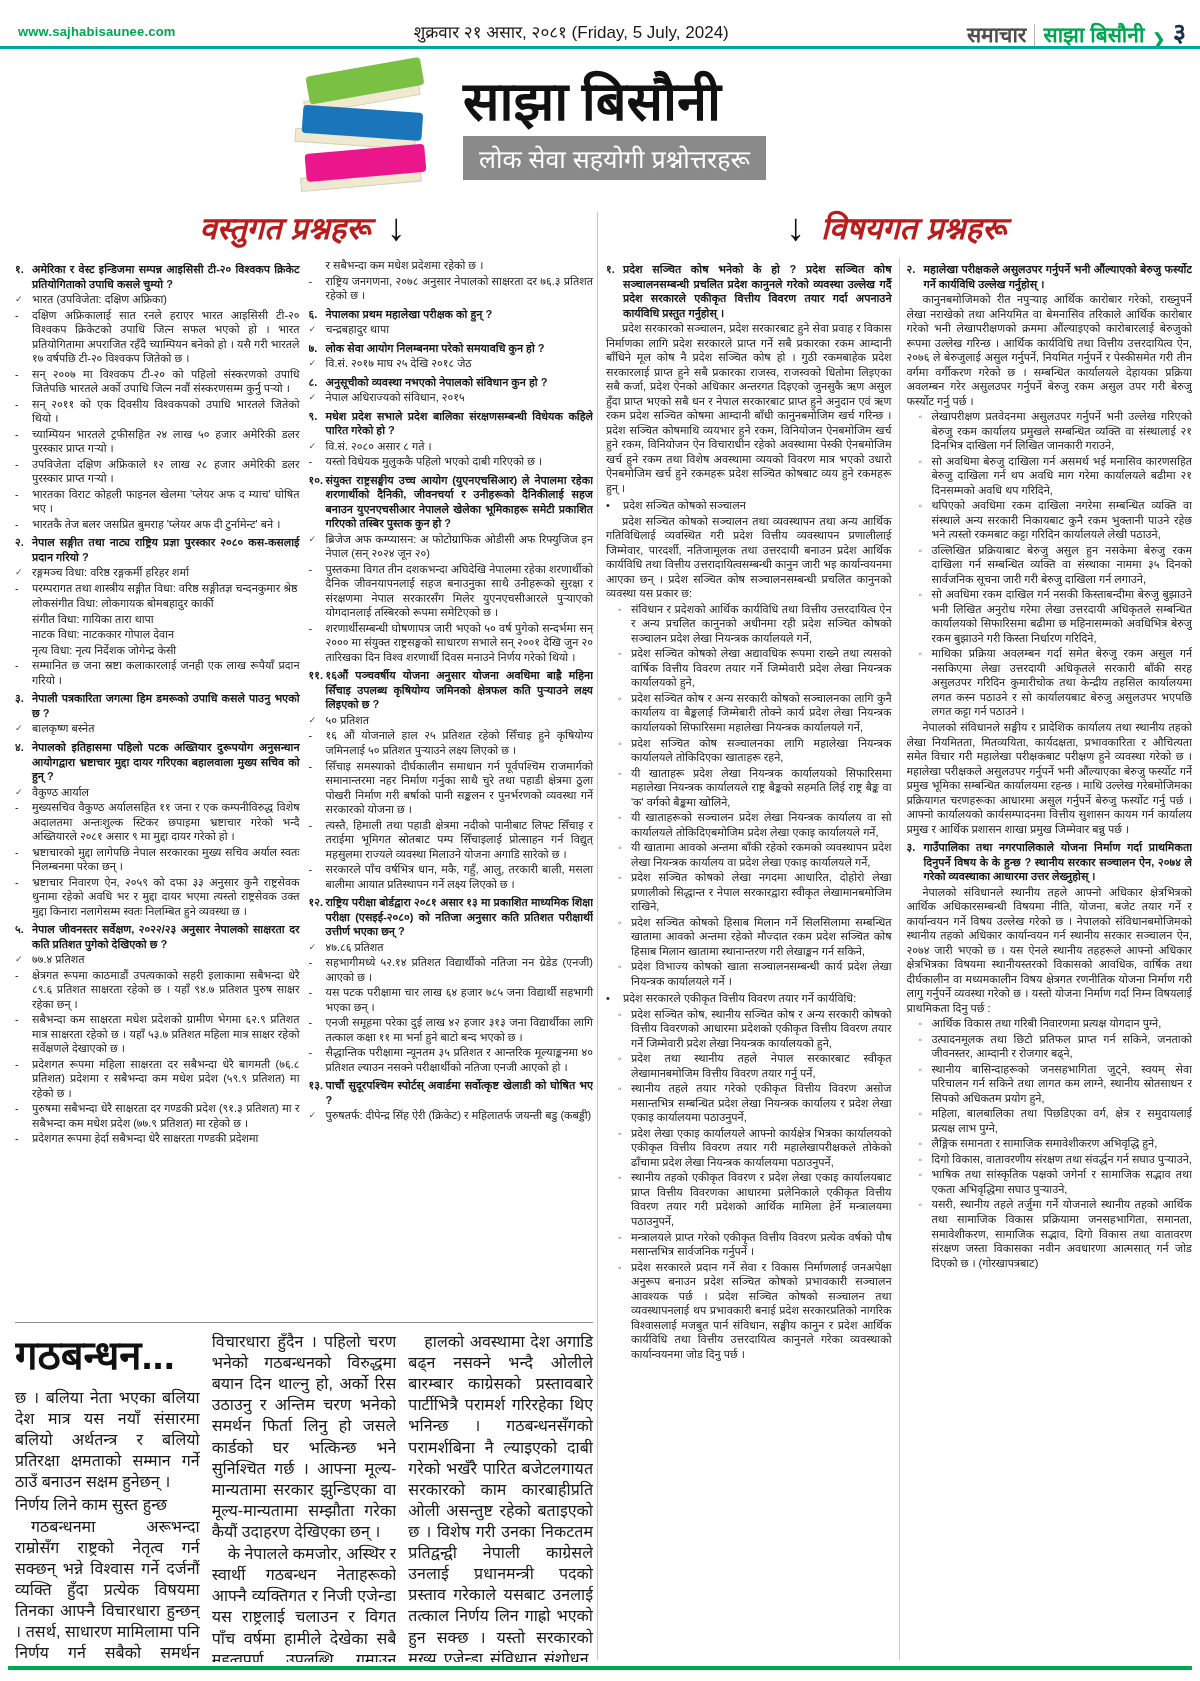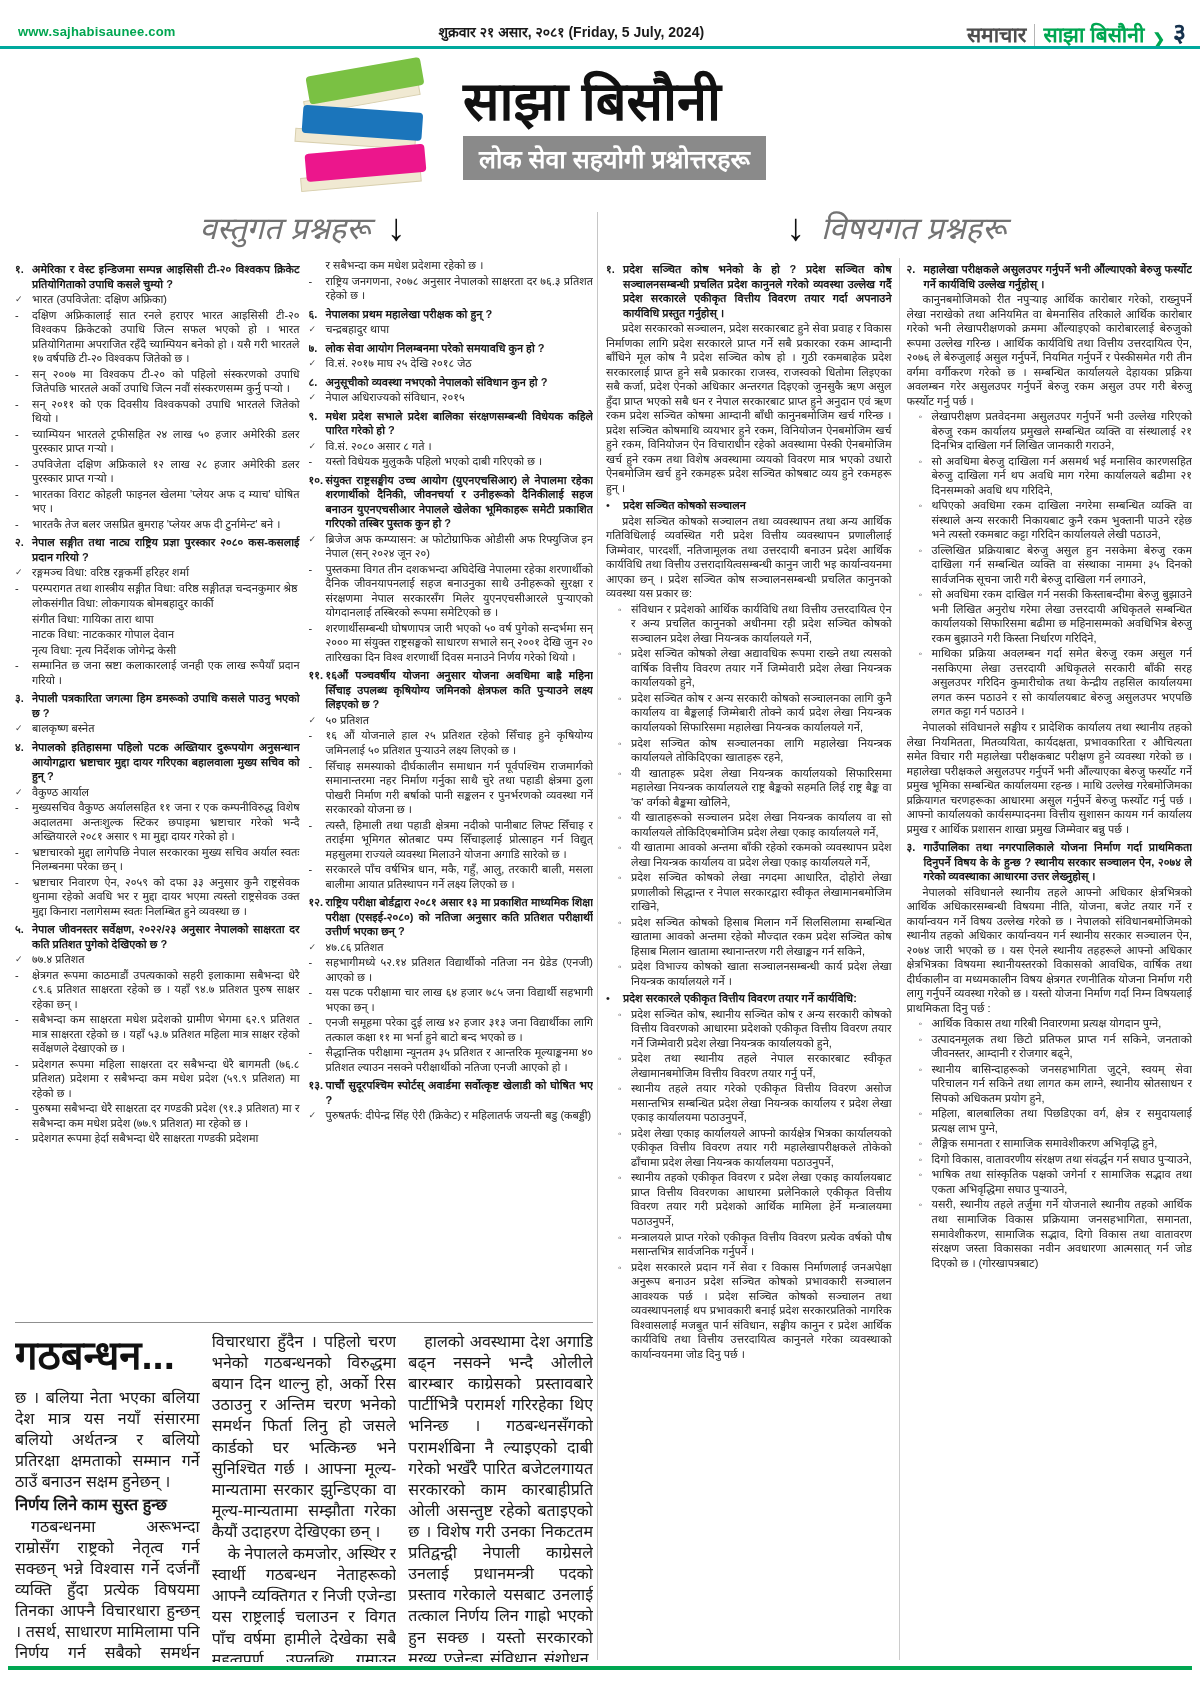--- a/index.html
+++ b/index.html
@@ -3,57 +3,57 @@
 <meta charset="utf-8">
 <style>
   html,body{margin:0;padding:0}
   body{width:1200px;height:1681px;position:relative;background:#fff;color:#1a1a1a;
        font-family:"Liberation Sans",sans-serif;overflow:hidden}
   .abs{position:absolute}
 
   
   .top-header{top:14px;left:18px;right:14px;display:flex;justify-content:space-between;align-items:center}
   .site-url{font-size:13px;font-weight:bold;color:#00a651;letter-spacing:.2px}
-  .issue-date{font-size:14px;font-weight:bold;color:#1a1a1a}
+  .issue-date{font-size:17px;font-weight:normal;color:#1a1a1a}
   .brandbox{display:flex;align-items:flex-end;gap:8px}
   .brand-section{font-size:21px;font-weight:bold;color:#4d4d4d}
   .vbar{width:1px;height:24px;background:#b5b5b5}
   .brand-paper{font-size:21px;font-weight:bold;color:#00a651}
   .chev{color:#00a651;font-size:15px;font-weight:bold}
   .pageno{font-size:25px;font-weight:bold;color:#15314d}
   .rule-top{top:46px;left:0;right:0;height:3px;background:#00a99d}
   .rule-bottom{top:1666px;left:8px;right:8px;height:4px;background:#00a651}
 
   
   .masthead{top:58px;left:282px;width:640px;height:138px;display:flex;align-items:center;gap:16px}
   .mast-text{display:flex;flex-direction:column;gap:6px}
   .mast-title{font-family:"Liberation Serif",serif;font-size:54px;font-weight:bold;color:#111;line-height:1.05}
-  .mast-sub{background:#8a8a8a;color:#fff;font-size:25px;font-weight:bold;padding:5px 16px;display:inline-block;white-space:nowrap}
+  .mast-sub{background:#8a8a8a;color:#fff;font-size:25px;font-weight:normal;padding:5px 16px;display:inline-block;white-space:nowrap}
 
   
   .sec-head{height:50px;display:flex;align-items:center;justify-content:center;gap:16px}
-  .sec-head .t{font-size:31px;font-weight:normal;font-style:italic;color:#737373}
+  .sec-head .t{font-size:31px;font-weight:bold;font-style:italic;color:#b91c1c}
   .arrow{font-size:38px;font-weight:bold;line-height:.9;color:#111}
   .sec-left{top:202px;left:15px;width:575px}
   .sec-right{top:202px;left:606px;width:580px}
 
   
   .vdiv-center{left:597px;top:212px;height:1448px;width:1px;background:#c6c6c6}
 
   
   .blk{display:flex;align-items:flex-start;margin-bottom:1px}
   .mk{flex:0 0 17px;font-size:11px;line-height:1.32;color:#1a1a1a}
   .tx{flex:1;font-size:11px;line-height:1.32;text-align:justify}
   .q{margin-top:4px}
   .q .mk,.q .tx{font-weight:bold}
   .a .mk{font-size:9px;padding-top:2px;color:#444}
   .o{padding-left:12px}
   .o .mk{flex:0 0 13px;font-size:10px;padding-top:1px;color:#333}
   .b{margin-top:3px}
-  .b .tx,.sub .tx{font-weight:bold}
+  .b .tx,.sub .tx{font-weight:normal}
   .p .tx{text-indent:16px}
   .cont .mk{visibility:hidden}
 
   
   .qa-left{top:258px;left:15px;width:578px;height:1058px;display:flex;gap:9px;overflow:hidden}
   .qa-left .col{flex:1;overflow:hidden}
 
   
   .qa-right{top:258px;left:606px;width:586px;height:1402px;display:flex;overflow:hidden}
   .qa-right .col{flex:1;overflow:hidden}

